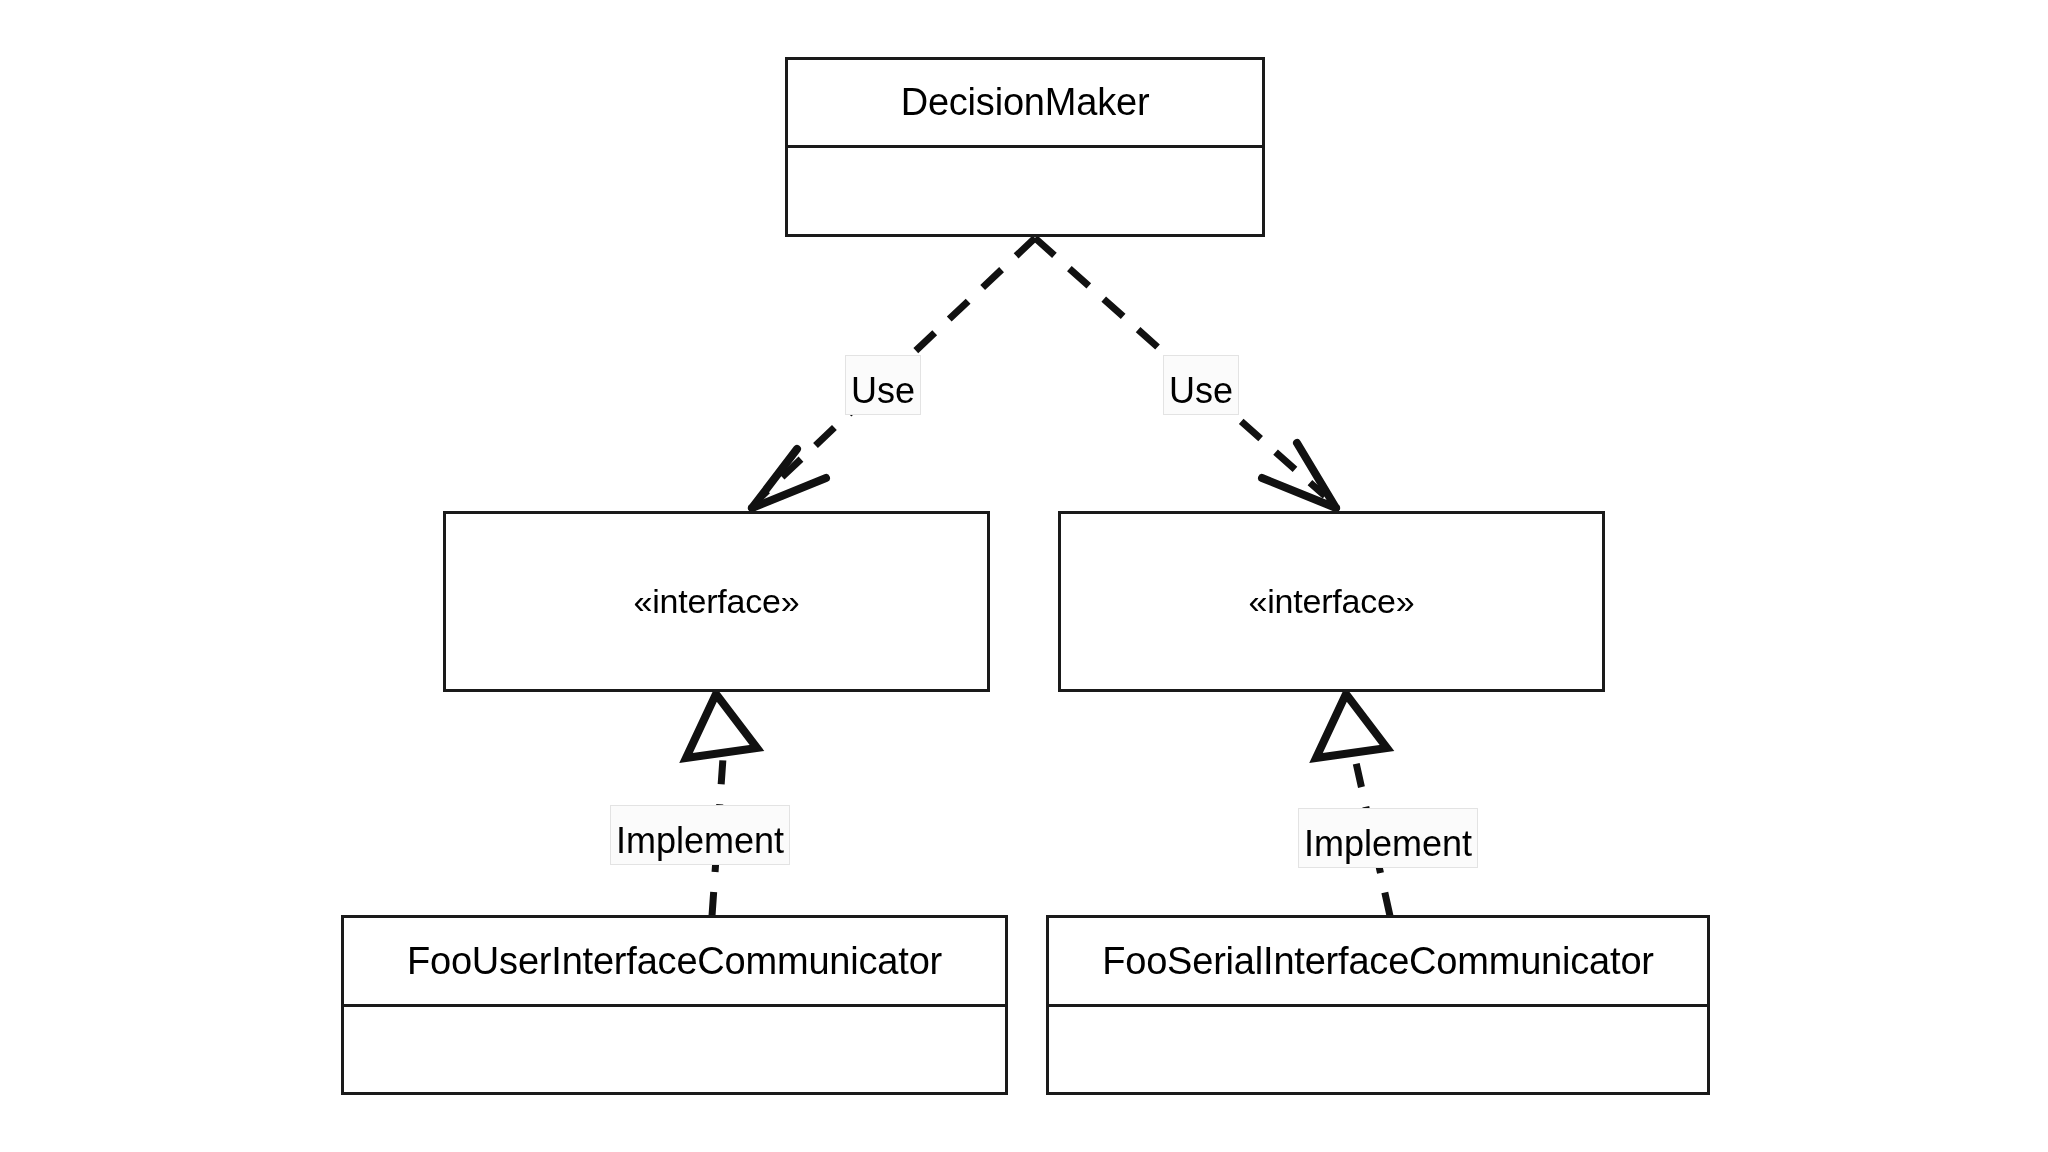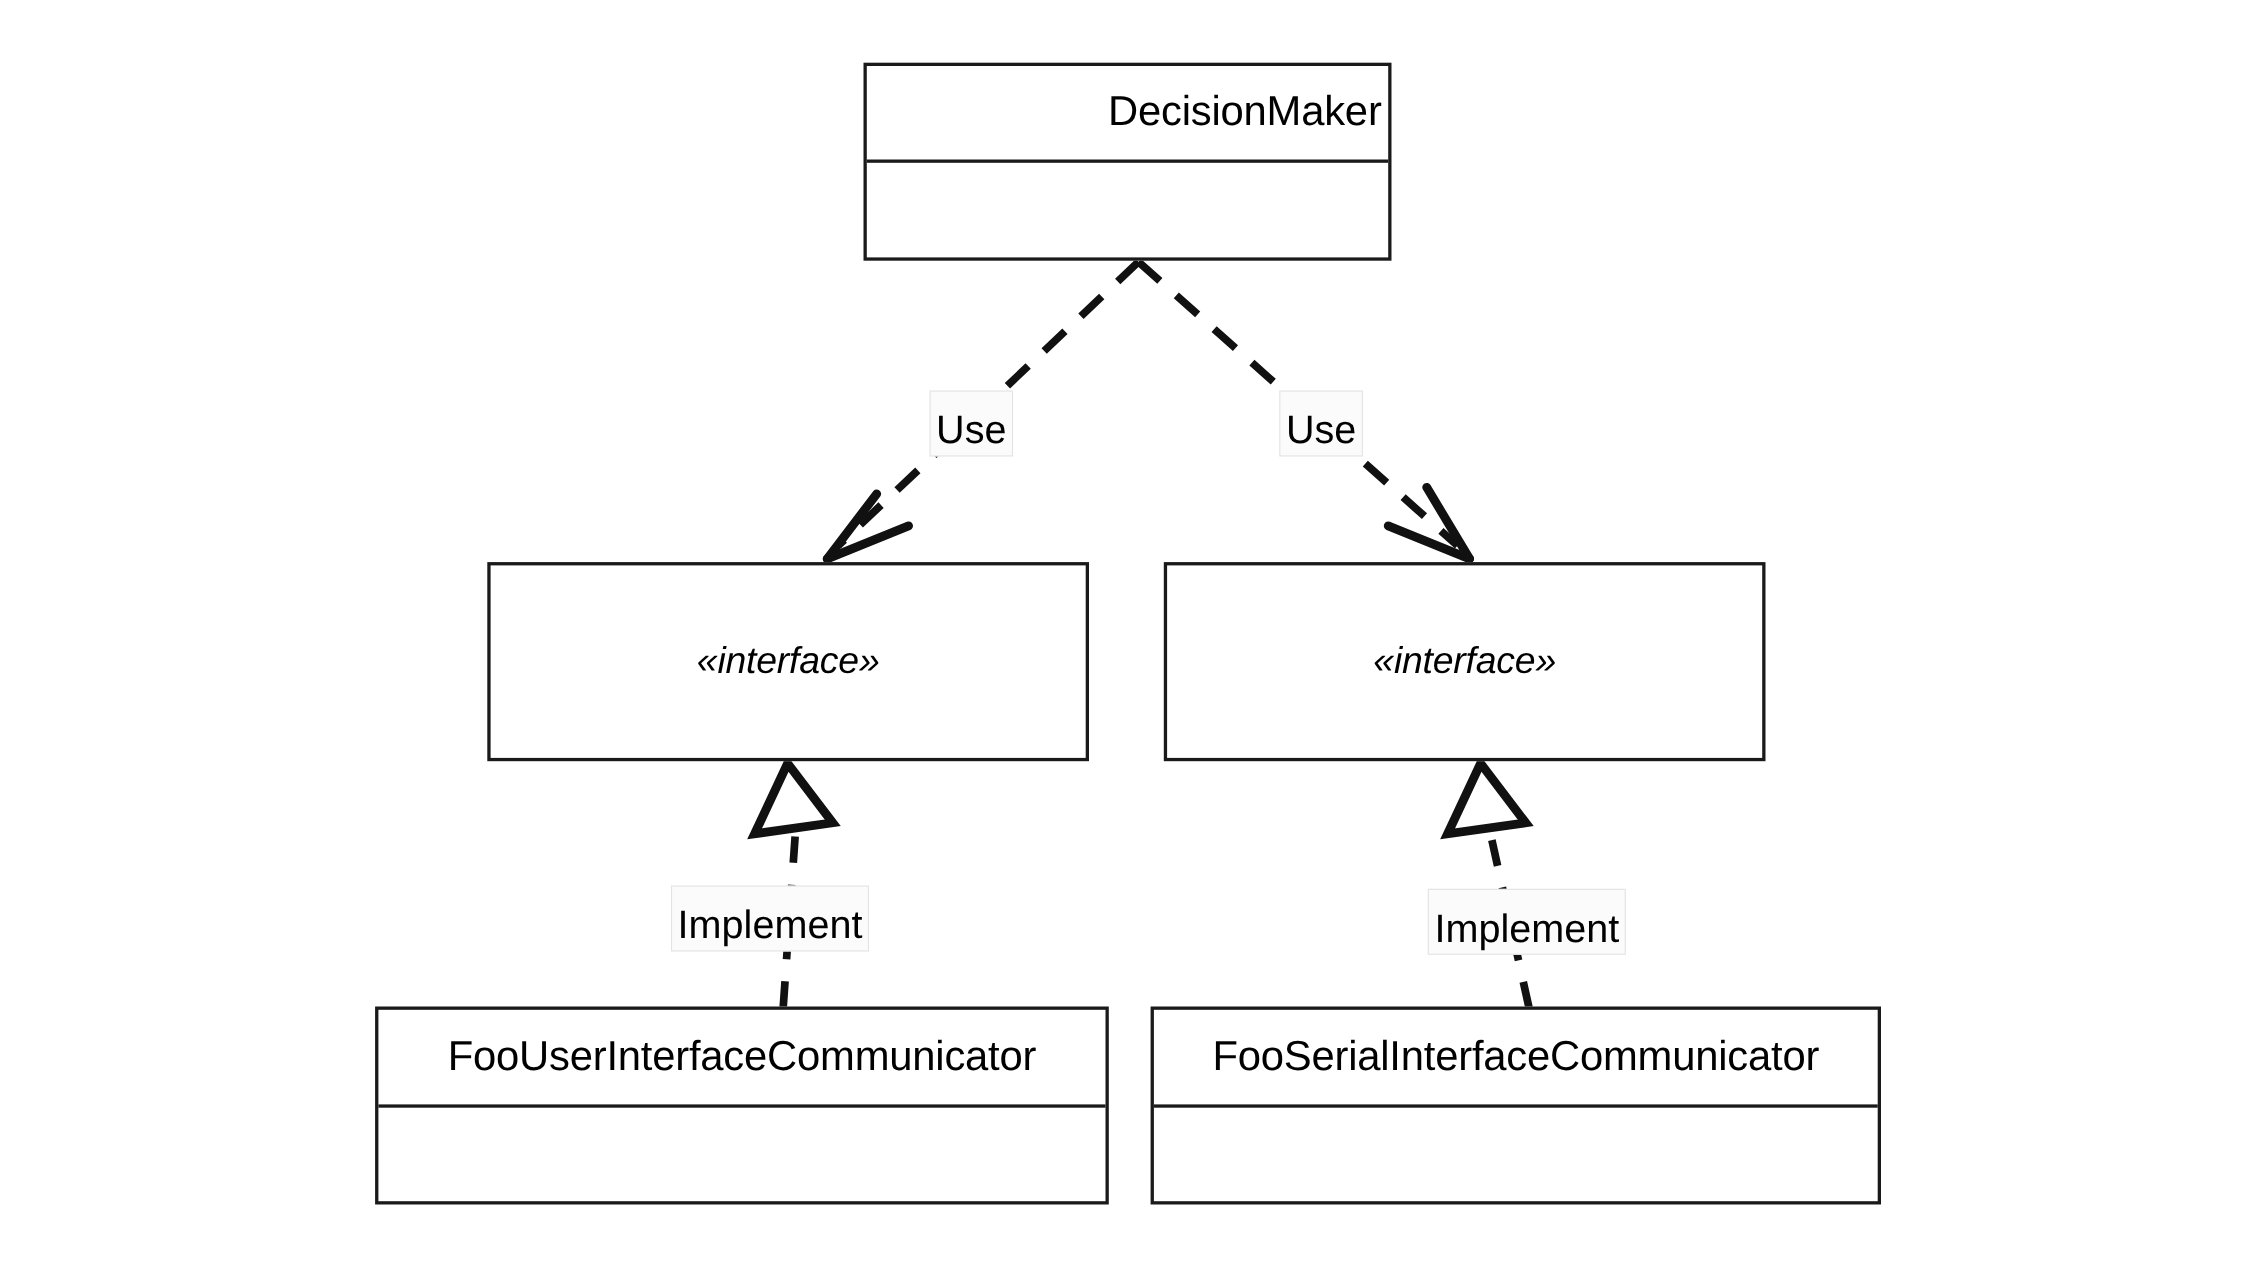--- a/index.html
+++ b/index.html
@@ -50,37 +50,35 @@
     border-top: 3px solid #1a1a1a;
     flex: 1 1 auto;
   }
   .class-name {
     font-size: 38px;
     letter-spacing: -0.2px;
   }
   .stereotype {
     font-size: 34px;
     letter-spacing: -0.2px;
-    font-style: italic;
   }
   .iface-name {
     font-size: 38px;
     letter-spacing: -0.6px;
   }
 
   
   #box-decisionmaker {
     left: 785px;
     top: 57px;
     width: 480px;
     height: 180px;
   }
   #box-decisionmaker .compartment-title {
     height: 85px;
-    align-items: flex-end;
   }
 
   
   #box-user-interface {
     left: 443px;
     top: 511px;
     width: 547px;
     height: 181px;
   }
   #box-serial-interface {

